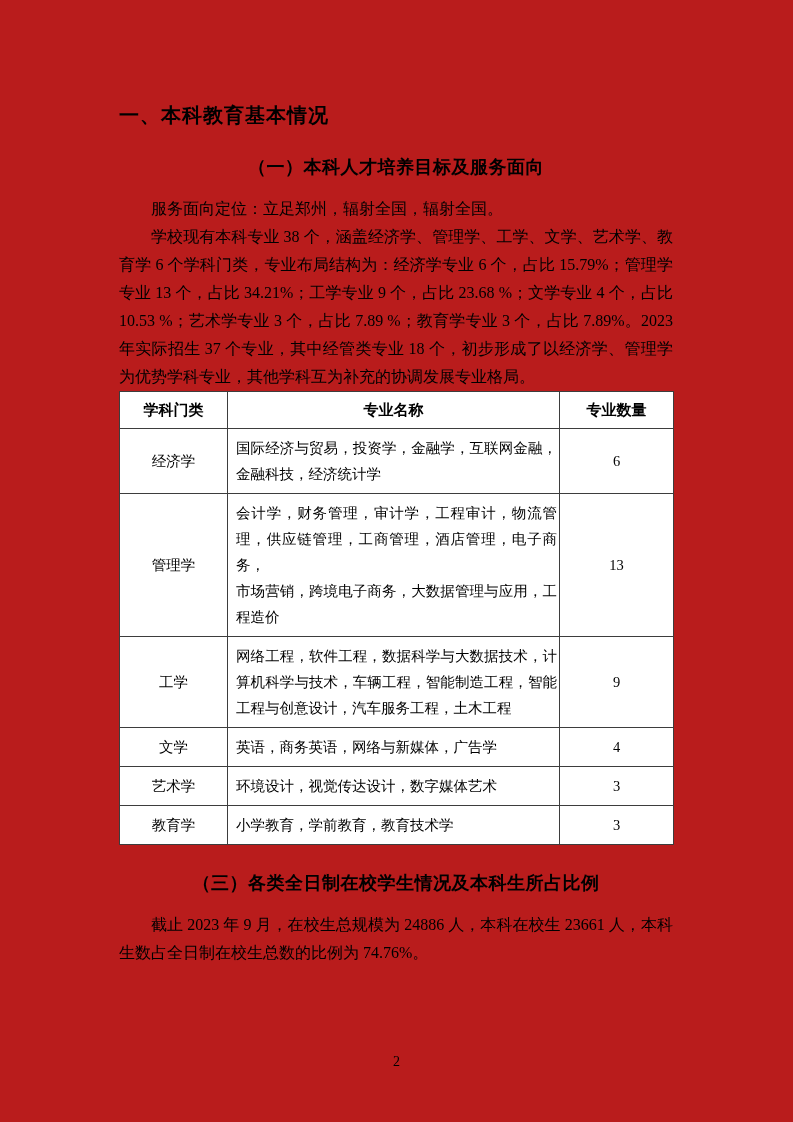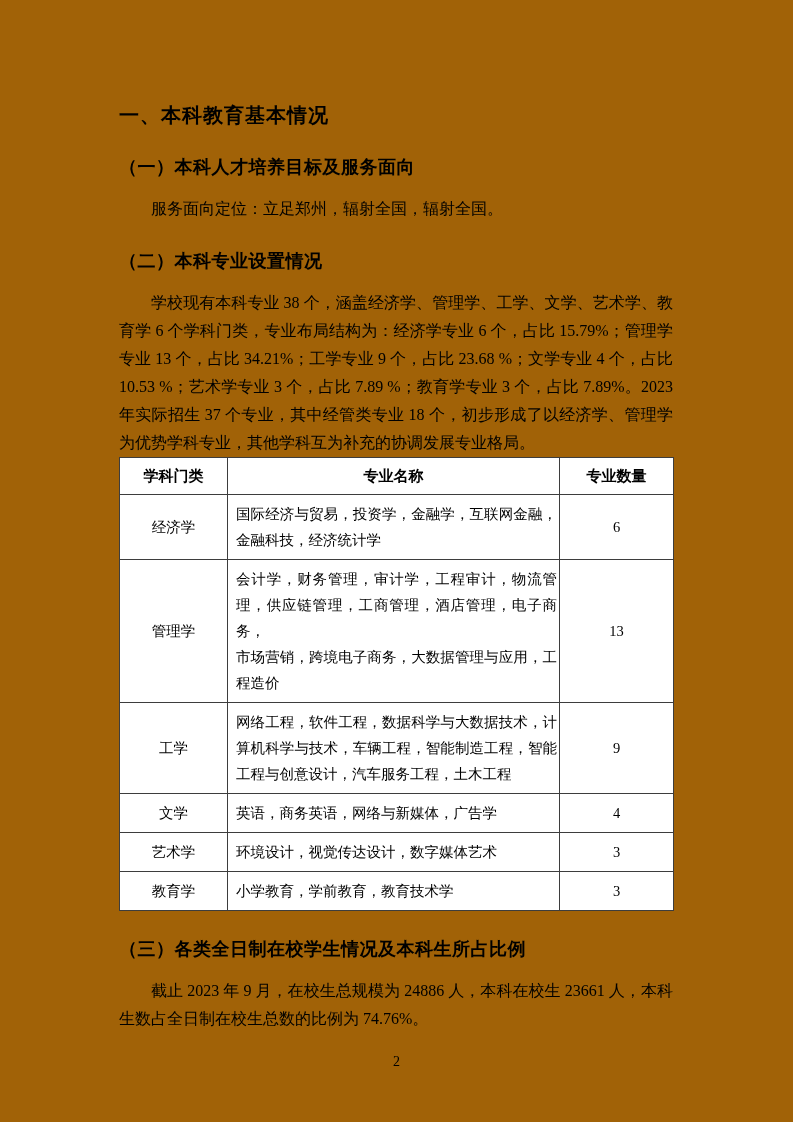--- a/index.html
+++ b/index.html
@@ -1,20 +1,20 @@
 <!DOCTYPE html>
 <html><head>
 <meta charset="utf-8">
 <style>
   html, body { margin: 0; padding: 0; background: #ffffff; }
   .page {
     position: relative;
     width: 793px;
     height: 1122px;
-    background: #a16207;
+    background: #b91c1c;
     overflow: hidden;
     font-family: "Liberation Serif", "DejaVu Serif", serif;
     color: #000000;
   }
   .content {
     position: absolute;
     left: 119px;
     top: 0;
     width: 554px;
     padding-top: 102px;
@@ -25,20 +25,21 @@
     font-weight: bold;
     margin: 0 0 26px 0;
     letter-spacing: 1px;
   }
   h2.doc-h2 {
     font-family: "Liberation Sans", "DejaVu Sans", sans-serif;
     font-size: 18px;
     font-weight: bold;
     margin: 0 0 16px 0;
     letter-spacing: 0.5px;
+    text-align: center;
   }
   h2.doc-h2.gap { margin-top: 26px; }
   p.doc-p {
     font-size: 16px;
     line-height: 28px;
     margin: 0;
     text-indent: 2em;
     text-align: justify;
   }
   .table-caption {
@@ -92,21 +93,20 @@
 <body>
 
 <div class="page">
   <div class="content">
 
     <h1 class="doc-h1">一、本科教育基本情况</h1>
 
     <h2 class="doc-h2">（一）本科人才培养目标及服务面向</h2>
     <p class="doc-p">服务面向定位：立足郑州，辐射全国，辐射全国。</p>
 
-    <h2 class="doc-h2 gap">（二）本科专业设置情况</h2>
     <p class="doc-p">学校现有本科专业 38 个，涵盖经济学、管理学、工学、文学、艺术学、教育学 6 个学科门类，专业布局结构为：经济学专业 6 个，占比 15.79%；管理学专业 13 个，占比 34.21%；工学专业 9 个，占比 23.68 %；文学专业 4 个，占比 10.53 %；艺术学专业 3 个，占比 7.89 %；教育学专业 3 个，占比 7.89%。2023 年实际招生 37 个专业，其中经管类专业 18 个，初步形成了以经济学、管理学为优势学科专业，其他学科互为补充的协调发展专业格局。</p>
 
 
     <table class="majors">
       <colgroup>
           <col class="c1">
           <col class="c2">
           <col class="c3">
         </colgroup>
       <thead>

